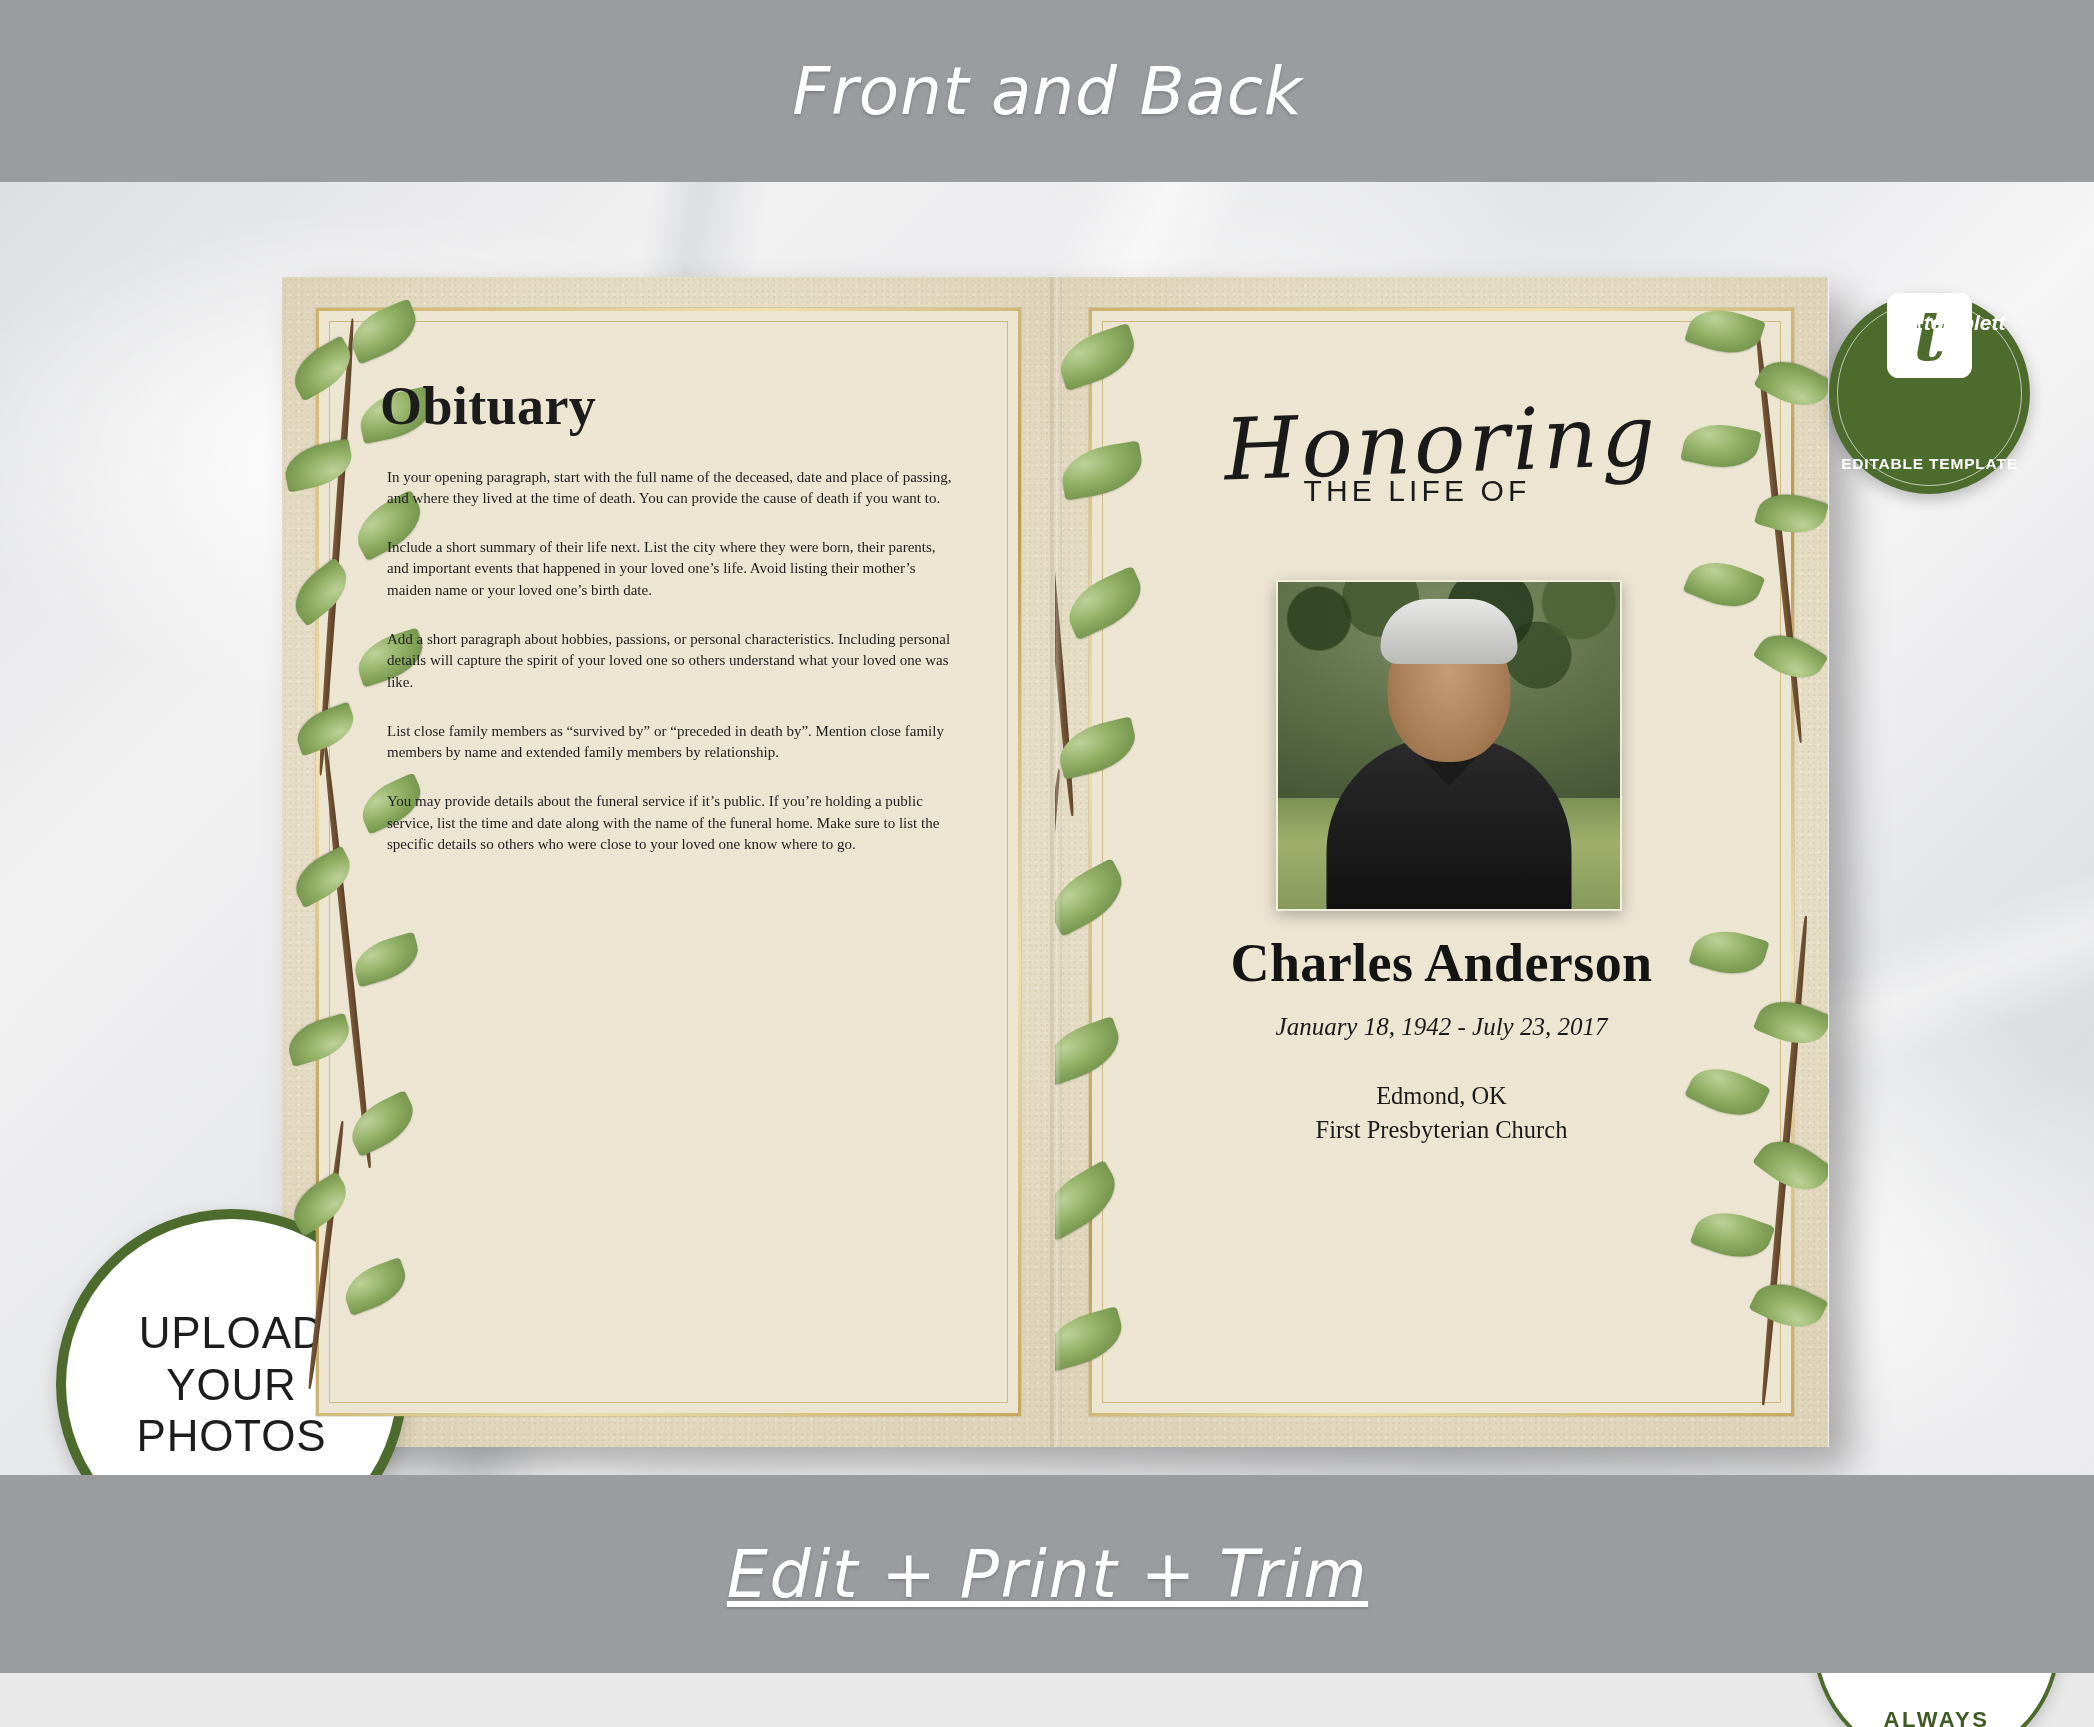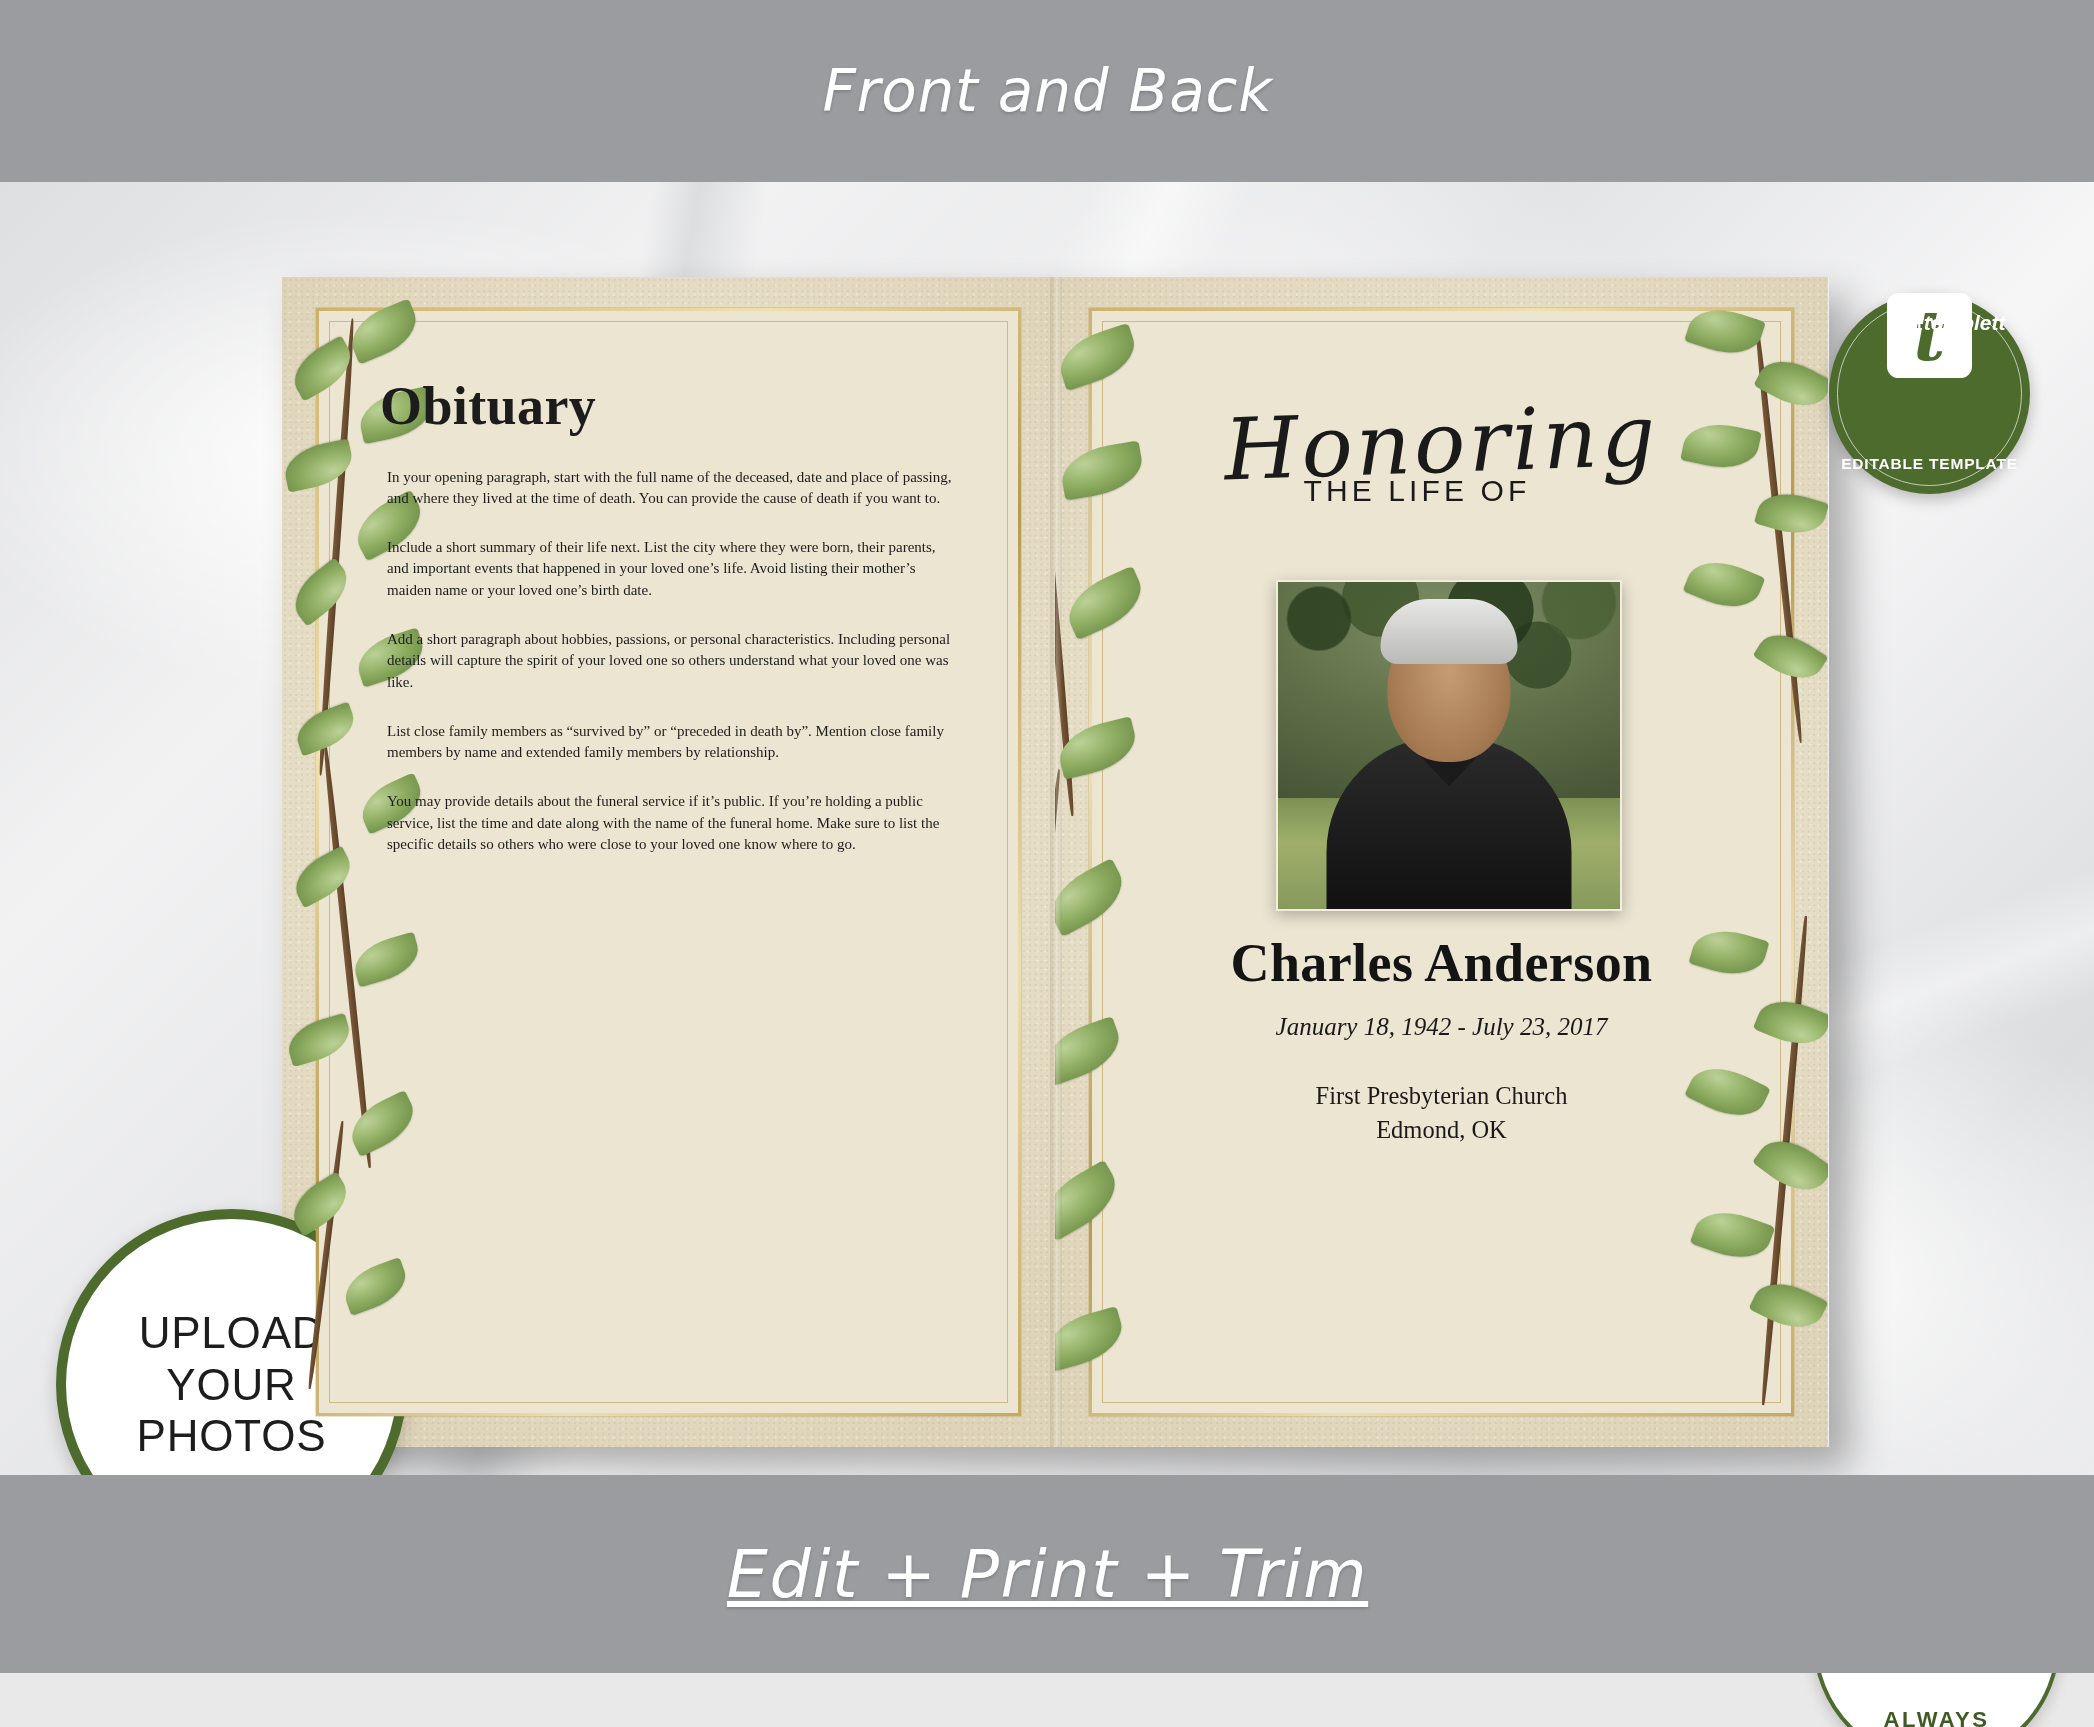--- a/index.html
+++ b/index.html
@@ -15,21 +15,21 @@
     position:absolute;left:0;width:2095px;
     background:#9a9ca0;
     display:flex;align-items:center;justify-content:center;
     color:#ffffff;
     letter-spacing:0.8px;
   }
   .bar.top{top:0;height:182px;}
   .bar.bottom{top:1475px;height:198px;text-decoration:underline;}
   .bar-text{
     font-family:"DejaVu Sans", sans-serif;
-    font-size:58px;
+    font-size:66px;
     font-style:italic;
     font-weight:300;
     text-shadow:0 1.6px 3.3px rgba(0,0,0,.18);
   }
   .bar.bottom .bar-text{font-size:65px;letter-spacing:1.6px;}
 
   
   .marble{
     position:absolute;left:0;top:182px;width:2095px;height:1364px;
     background:
@@ -330,22 +330,22 @@
       <div class="body"></div>
       <div class="collar"></div>
       <div class="head"></div>
       <div class="hair"></div>
     </div>
 
     <div class="name">Charles Anderson</div>
     <div class="dates">January 18, 1942 - July 23, 2017</div>
 
     <div class="services">
+      <div>Edmond, OK</div>
       <div>First Presbyterian Church</div>
-      <div>Edmond, OK</div>
     </div>
 
     <div class="vine" style="left:-131px;top:0px;width:229px;height:1170px;">
       <div class="branch" style="left:123px;top:49px;width:8.2px;height:491px;transform:rotate(-5deg);"></div>
       <div class="branch" style="left:105px;top:491px;width:7.4px;height:507px;transform:rotate(6deg);"></div>
       <div class="leaf" style="left:134px;top:57px;width:79px;height:46px;transform:rotate(-18deg);"></div>
       <div class="leaf" style="left:59px;top:106px;width:75px;height:44px;transform:rotate(158deg);"></div>
       <div class="leaf" style="left:137px;top:170px;width:82px;height:47px;transform:rotate(-10deg);"></div>
       <div class="leaf" style="left:54px;top:234px;width:75px;height:44px;transform:rotate(166deg);"></div>
       <div class="leaf" style="left:141px;top:303px;width:80px;height:46px;transform:rotate(-24deg);"></div>

